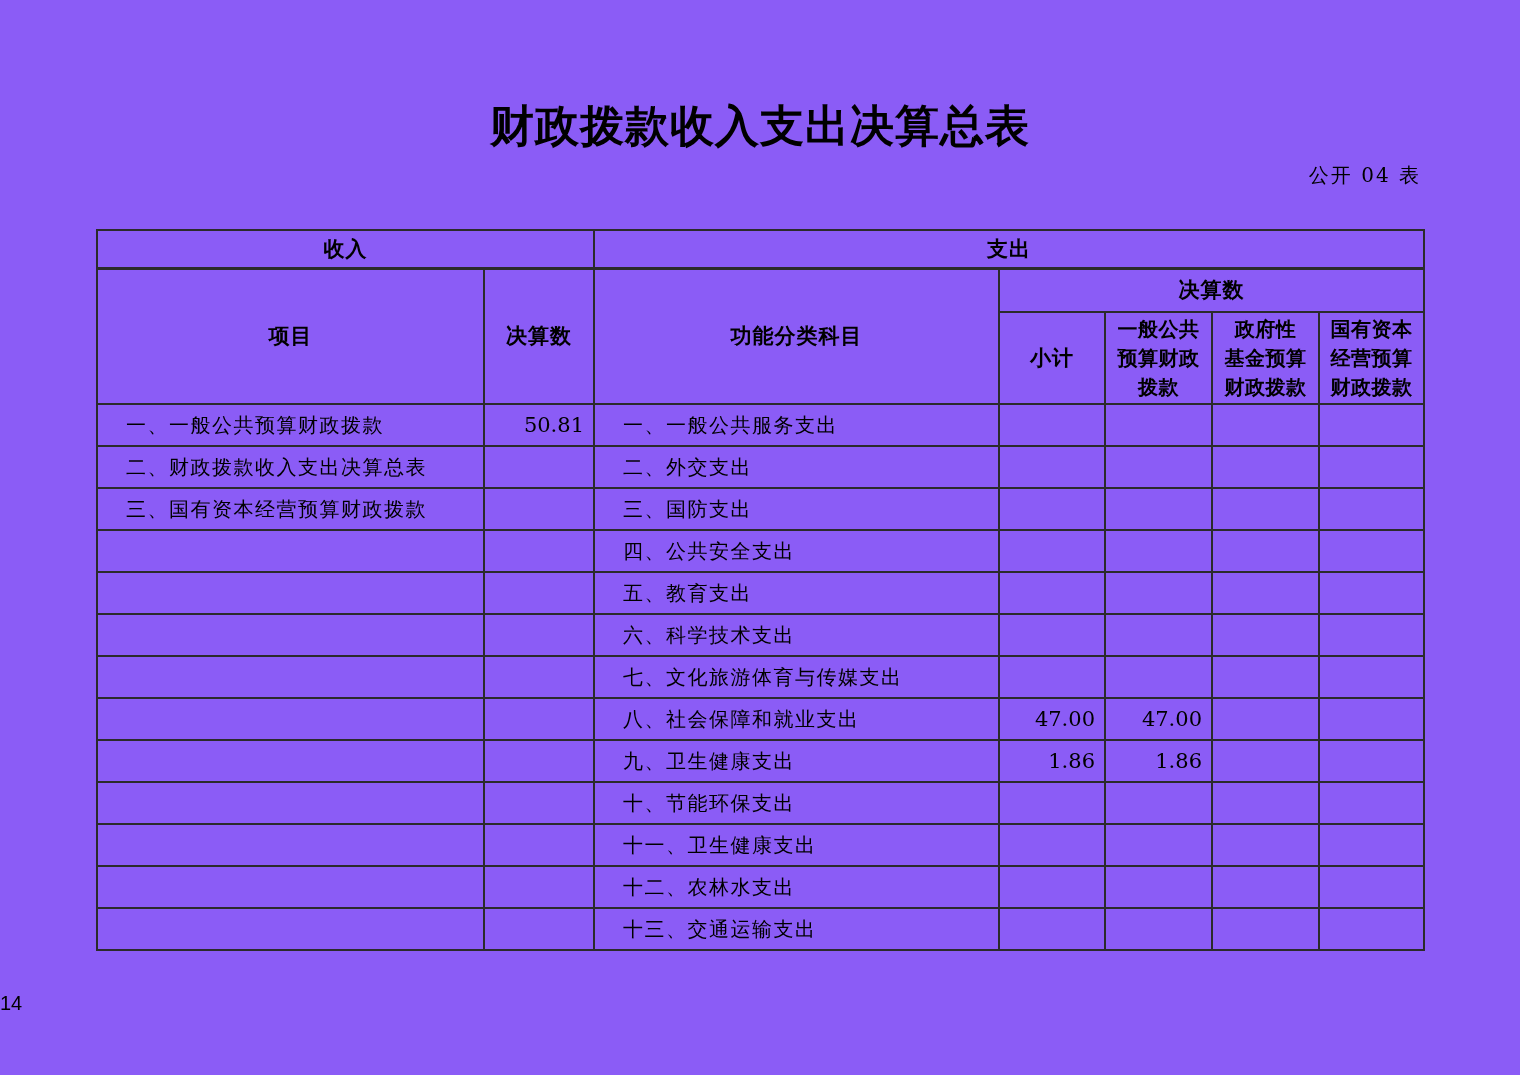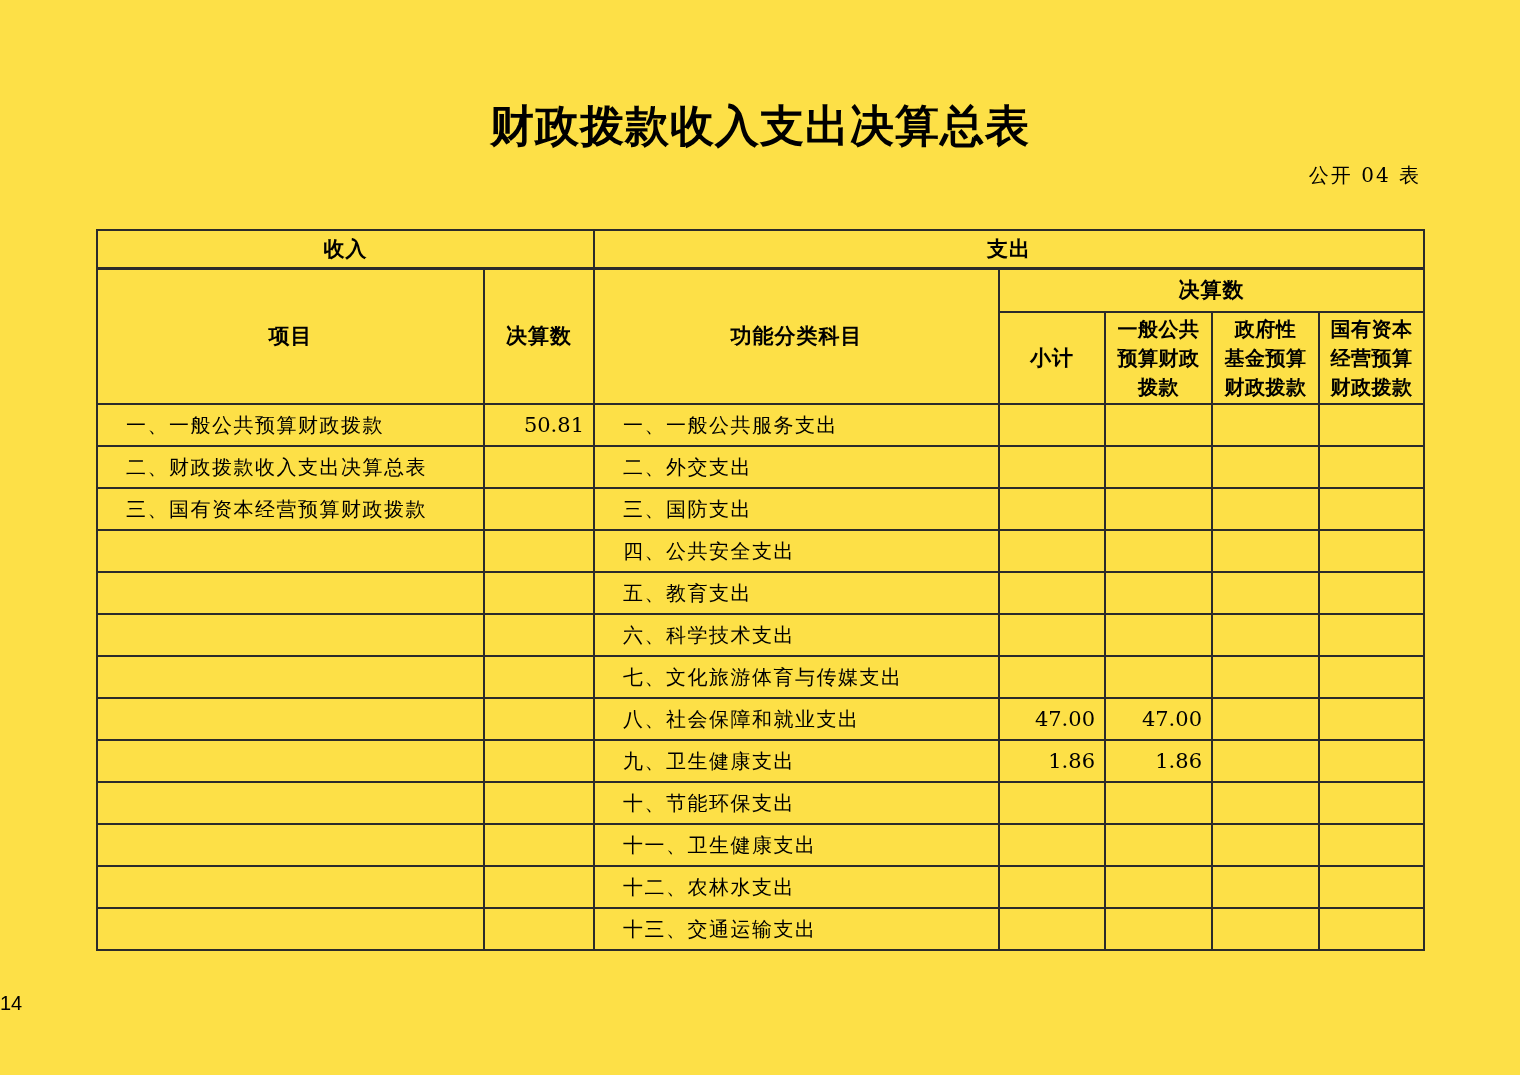--- a/index.html
+++ b/index.html
@@ -4,21 +4,21 @@
 <style>
   * { margin: 0; padding: 0; box-sizing: border-box; }
   html, body { background: #ffffff; }
   body {
     width: 1520px; height: 1075px;
     font-family: "DejaVu Serif", "Liberation Serif", serif;
     color: #000;
     position: relative;
     overflow: hidden;
   }
-  .page { position: absolute; inset: 0; background: #fde047; }
+  .page { position: absolute; inset: 0; background: #8b5cf6; }
 
   .title {
     position: absolute; top: 100px; left: 0; width: 100%;
     text-align: center;
     font-family: "DejaVu Sans", "Liberation Sans", sans-serif;
     font-weight: bold;
     font-size: 44px; line-height: 52px;
     letter-spacing: 1px;
     color: #000;
   }

